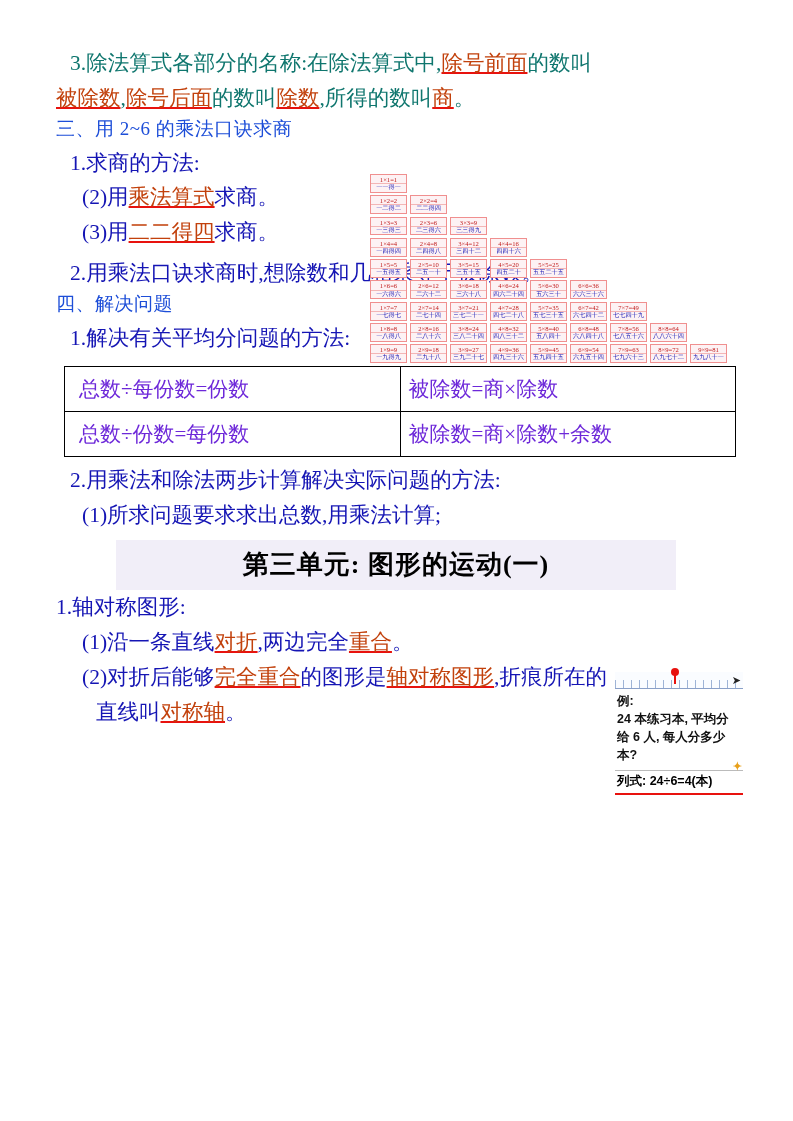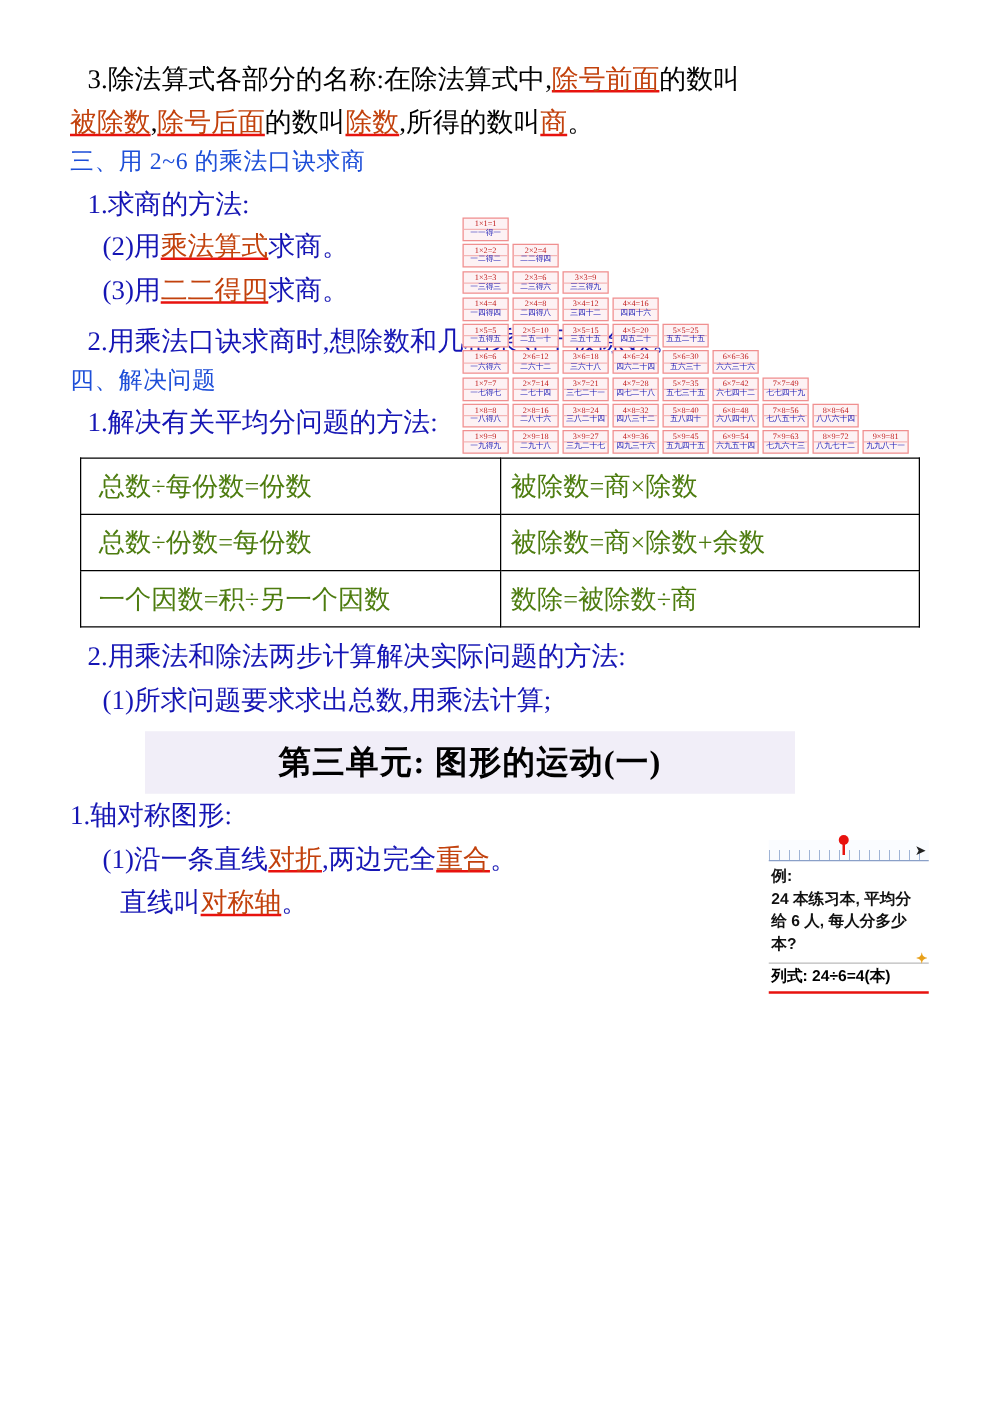--- a/index.html
+++ b/index.html
@@ -9,21 +9,21 @@
     font-family:"Liberation Serif", serif;
     color:#1a1a9c;
     position:relative;
     overflow:hidden;
   }
   .page{
     position:absolute;inset:0;
     padding:46px 56px 0 56px;
     box-sizing:border-box;
   }
-  .blue{color:#000000;text-align:center;}
+  .blue{color:#0f766e;text-align:center;}
   .u-red{color:#c2410c;text-decoration:underline;text-decoration-color:#e8120e;}
   .line{
     font-size:21.5px;
     line-height:1.62;
     color:#1515b4;
     white-space:nowrap;
   }
   .ind1{margin-left:14px;}
   .ind2{margin-left:26px;}
   .ind3{margin-left:40px;}
@@ -57,21 +57,21 @@
 
   
   .ftable{
     border-collapse:collapse;
     margin:10px 0 0 8px;
     width:672px;
     table-layout:fixed;
   }
   .ftable td{
     border:1.6px solid #000;
-    color:#4d7c0f;
+    color:#6d28d9;
     font-size:21px;
     padding:8px 6px 8px 14px;
     white-space:nowrap;
   }
   .ftable td.c2{padding-left:8px;}
 
   
   .example{
     position:absolute;
     right:50px;top:672px;
@@ -110,21 +110,21 @@
     color:#000;
     padding:2px 2px 3px 2px;
     font-family:"Liberation Sans", sans-serif;
     position:relative;
   }
   .ex-star{position:absolute;right:1px;top:-11px;color:#e8a01a;font-size:11px;}
 
   
   .banner{
     margin:8px 0 0 60px;
-    width:520px;
+    width:560px;
     background:#f1eef8;
     text-align:center;
     font-size:26px;
     font-weight:bold;
     color:#000;
     padding:7px 0 8px 0;
     letter-spacing:1px;
   }
 </style>
 </head>
@@ -160,37 +160,36 @@
   <table class="ftable">
     <tbody id="formula-body">
         <tr>
           <td>总数÷每份数=份数</td>
           <td class="c2">被除数=商×除数</td>
         </tr>
         <tr>
           <td>总数÷份数=每份数</td>
           <td class="c2">被除数=商×除数+余数</td>
         </tr>
-        <tr>
-          <td>一个因数=积÷另一个因数</td>
-          <td class="c2">数除=被除数÷商</td>
-        </tr>
       </tbody>
   </table>
 
   <div class="row-gap"></div>
   <div class="line ind1">2.用乘法和除法两步计算解决实际问题的方法:</div>
   <div class="line ind2">(1)所求问题要求求出总数,用乘法计算;</div>
 
   <div class="banner">第三单元: 图形的运动(一)</div>
 
   <div class="line" style="">1.轴对称图形:</div>
 
   <div class="line ind2">
     <span>(1)沿一条直线</span><span class="u-red">对折</span><span>,两边完全</span><span class="u-red">重合</span><span>。</span>
+  </div>
+  <div class="line ind2">
+    <span>(2)对折后能够</span><span class="u-red">完全重合</span><span>的图形是</span><span class="u-red">轴对称图形</span><span>,折痕所在的</span>
   </div>
   <div class="line ind3">
     <span>直线叫</span><span class="u-red">对称轴</span><span>。</span>
   </div>
 
   <div class="mult-wrap" id="mult-wrap">
       <div class="mt-row">
         <div class="mt-cell">
           <span class="mt-a">1×1=1</span>
           <span class="mt-b">一一得一</span>

